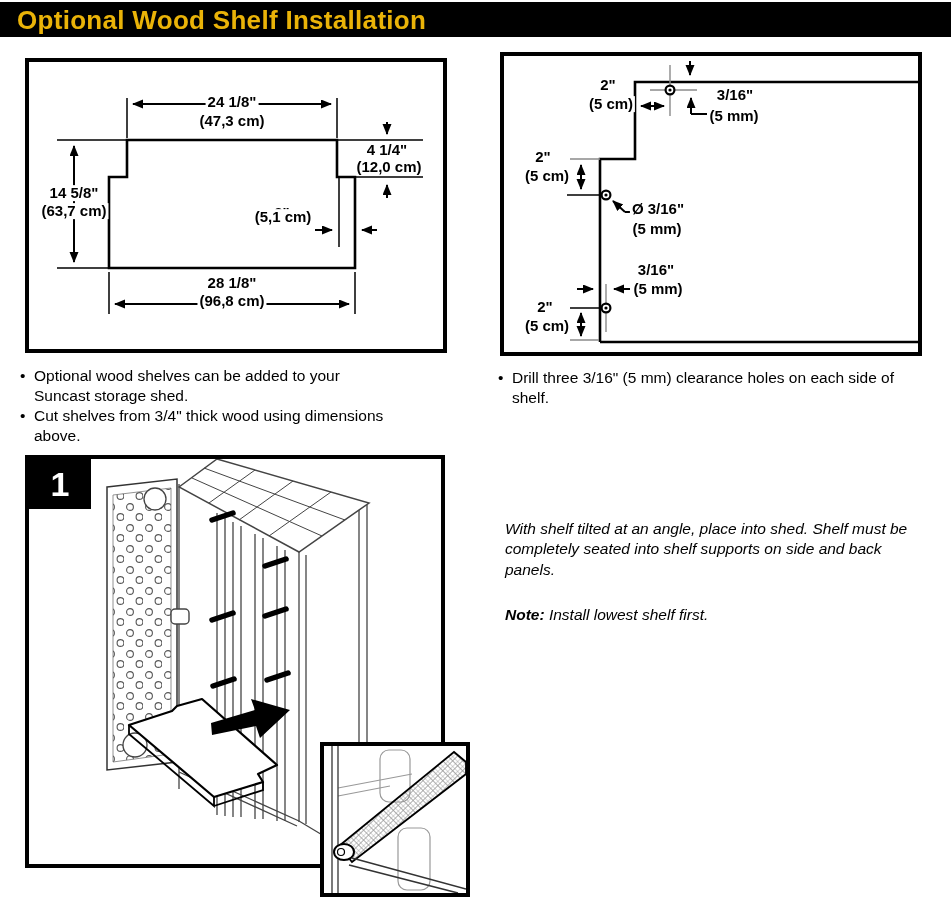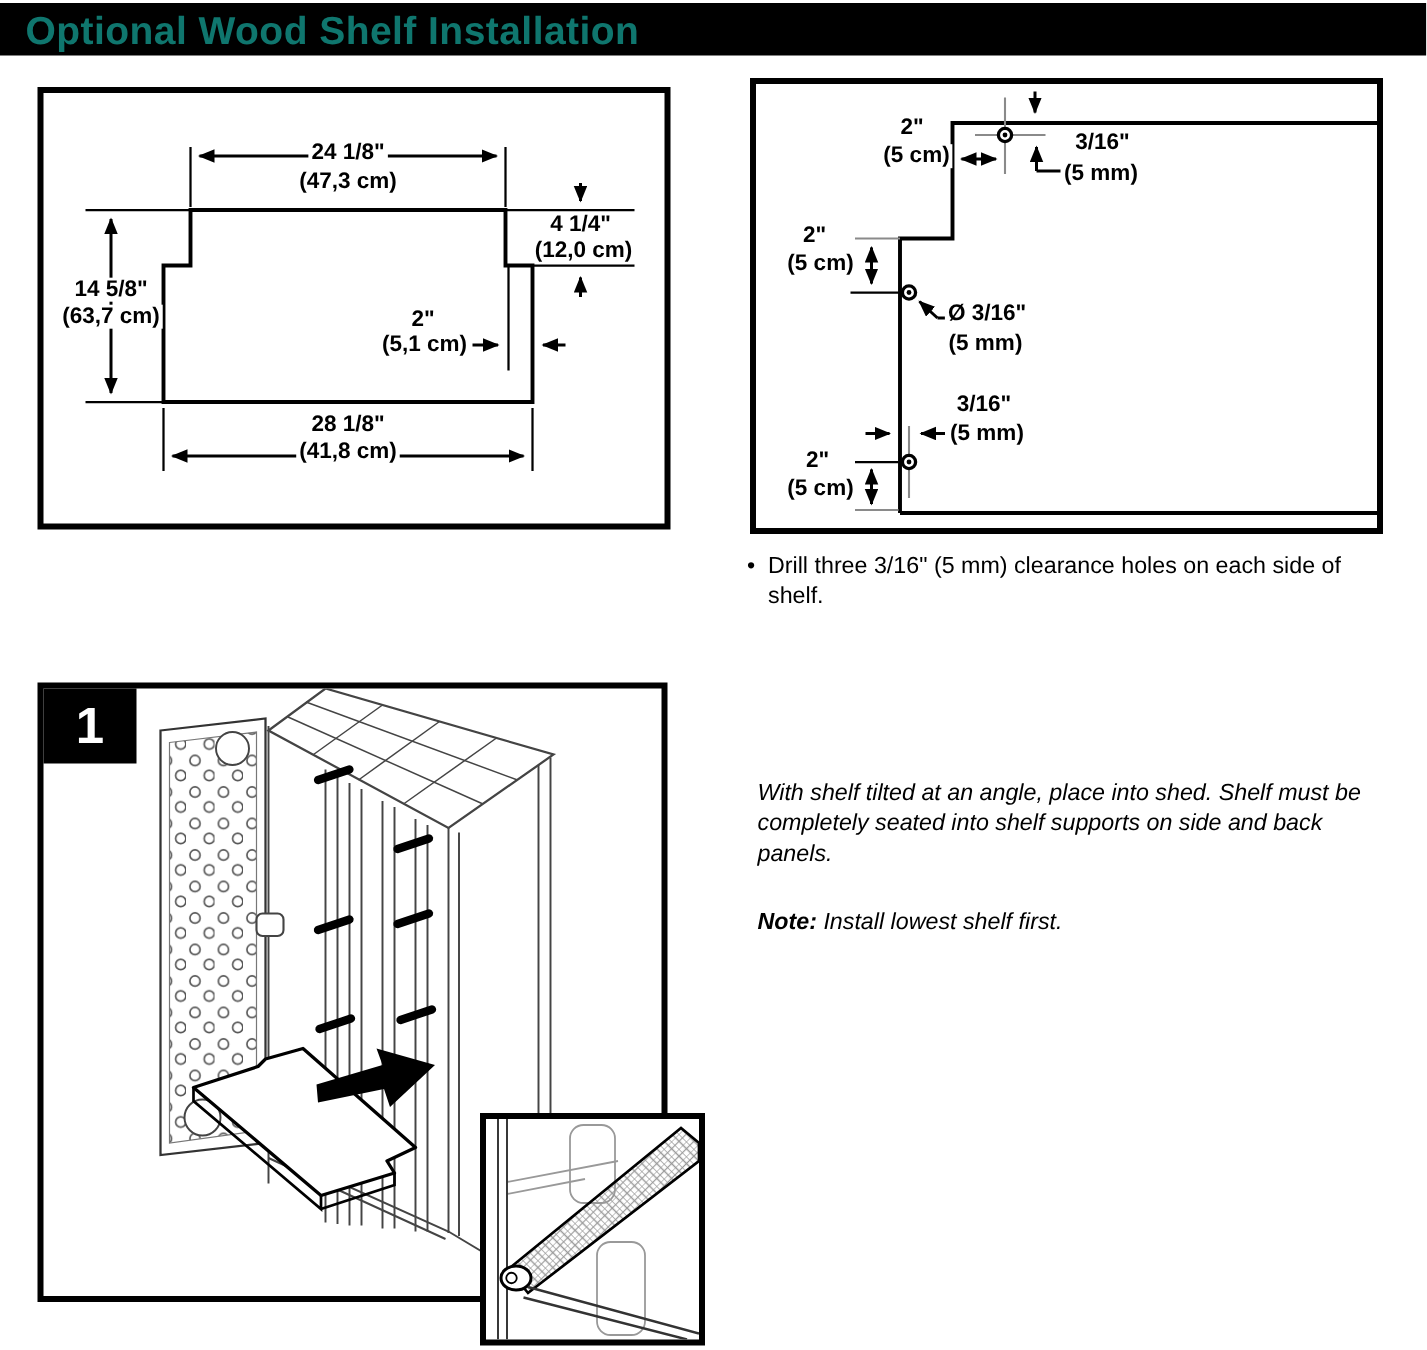--- a/index.html
+++ b/index.html
@@ -1,19 +1,19 @@
 <!DOCTYPE html>
 <html><head>
 <meta charset="utf-8">
 <style>
   html,body{margin:0;padding:0;background:#fff;}
   .page{position:relative;width:951px;height:900px;background:#fff;overflow:hidden;
         font-family:"Liberation Sans",sans-serif;color:#000;}
   .titlebar{position:absolute;left:0;top:2px;width:951px;height:35px;background:#000;}
-  .titlebar span{position:absolute;left:17px;top:1px;line-height:34px;color:#0f766e;
+  .titlebar span{position:absolute;left:17px;top:1px;line-height:34px;color:#eab308;
         font-size:26px;font-weight:bold;letter-spacing:.3px;white-space:nowrap;}
   .dbox{position:absolute;background:#fff;border:4px solid #000;}
   .dbox svg{position:absolute;left:0;top:0;}
   .dim{position:absolute;transform:translate(-50%,-50%);font-size:15px;font-weight:bold;
        line-height:1.05;white-space:nowrap;background:#fff;padding:0 2px;text-align:center;}
   .txtcol{position:absolute;font-size:15.5px;line-height:19.5px;}
   .bullet{position:relative;padding-left:14px;margin-bottom:1px;}
   .bullet::before{content:"•";position:absolute;left:0;top:0;}
   .para{position:absolute;font-size:15.5px;line-height:20.5px;font-style:italic;}
   .noteline{position:absolute;font-size:15.5px;font-style:italic;}
@@ -62,23 +62,23 @@
         <line x1="86" y1="242" x2="320" y2="242" marker-start="url(#a1s)" marker-end="url(#a1e)"></line>
       </g>
     </svg>
     <span class="dim" style="left:203px;top:40px">24 1/8"</span>
     <span class="dim" style="left:203px;top:59px">(47,3 cm)</span>
     <span class="dim" style="left:358px;top:88px">4 1/4"</span>
     <span class="dim" style="left:360px;top:105px">(12,0 cm)</span>
     <span class="dim" style="left:45px;top:131px">14 5/8"</span>
     <span class="dim" style="left:45px;top:149px">(63,7 cm)</span>
     <span class="dim" style="left:253px;top:151px">2"</span>
-    <span class="dim" style="left:254px;top:168px">(5,1 cm)</span>
+    <span class="dim" style="left:254px;top:155px">(5,1 cm)</span>
     <span class="dim" style="left:203px;top:221px">28 1/8"</span>
-    <span class="dim" style="left:203px;top:239px">(41,8 cm)</span>
+    <span class="dim" style="left:203px;top:239px">(96,8 cm)</span>
   </section>
 
   <section class="dbox" style="left:500px;top:52px;width:414px;height:296px;">
     <svg width="414" height="296" viewBox="0 0 414 296">
       <defs>
         <marker id="a2e" orient="auto" markerUnits="userSpaceOnUse" markerWidth="12" markerHeight="10" refX="10" refY="4.5">
           <path d="M0,0 L11,4.5 L0,9 Z" fill="#000"></path>
           </marker>
         <marker id="a2s" orient="auto-start-reverse" markerUnits="userSpaceOnUse" markerWidth="12" markerHeight="10" refX="10" refY="4.5">
           <path d="M0,0 L11,4.5 L0,9 Z" fill="#000"></path>
@@ -124,20 +124,28 @@
     <span class="dim" style="left:39px;top:101px">2"</span>
     <span class="dim" style="left:43px;top:120px">(5 cm)</span>
     <span class="dim" style="left:154px;top:153px">Ø 3/16"</span>
     <span class="dim" style="left:153px;top:173px">(5 mm)</span>
     <span class="dim" style="left:152px;top:214px">3/16"</span>
     <span class="dim" style="left:154px;top:233px">(5 mm)</span>
     <span class="dim" style="left:41px;top:251px">2"</span>
     <span class="dim" style="left:43px;top:270px">(5 cm)</span>
   </section>
 
+  <div class="txtcol" style="left:20px;top:366px;width:368px;">
+    <div class="bullet">
+      <span>Optional wood shelves can be added to your Suncast storage shed.</span>
+    </div>
+    <div class="bullet">
+      <span>Cut shelves from 3/4" thick wood using dimensions above.</span>
+    </div>
+  </div>
 
   <div class="txtcol" style="left:498px;top:368px;width:424px;">
     <div class="bullet">
       <span>Drill three 3/16" (5 mm) clearance holes on each side of shelf.</span>
     </div>
   </div>
 
   <section class="dbox" style="left:25px;top:455px;width:412px;height:405px;">
     <svg width="412" height="405" viewBox="0 0 412 405">
       <defs>

